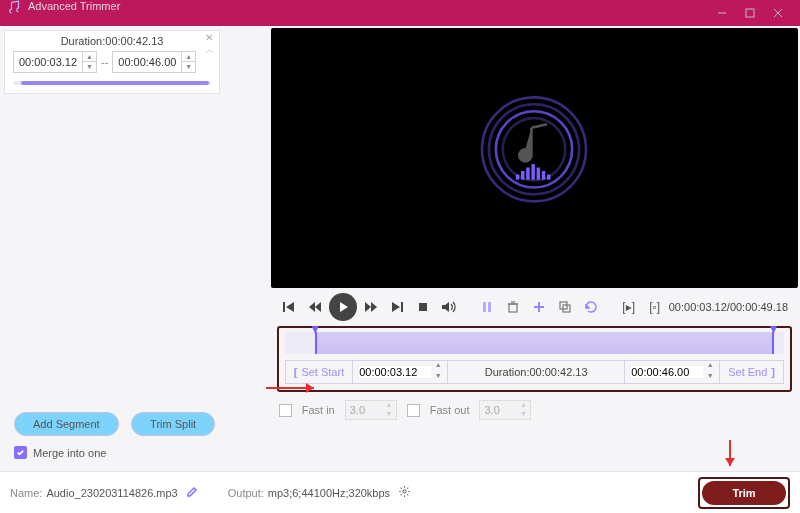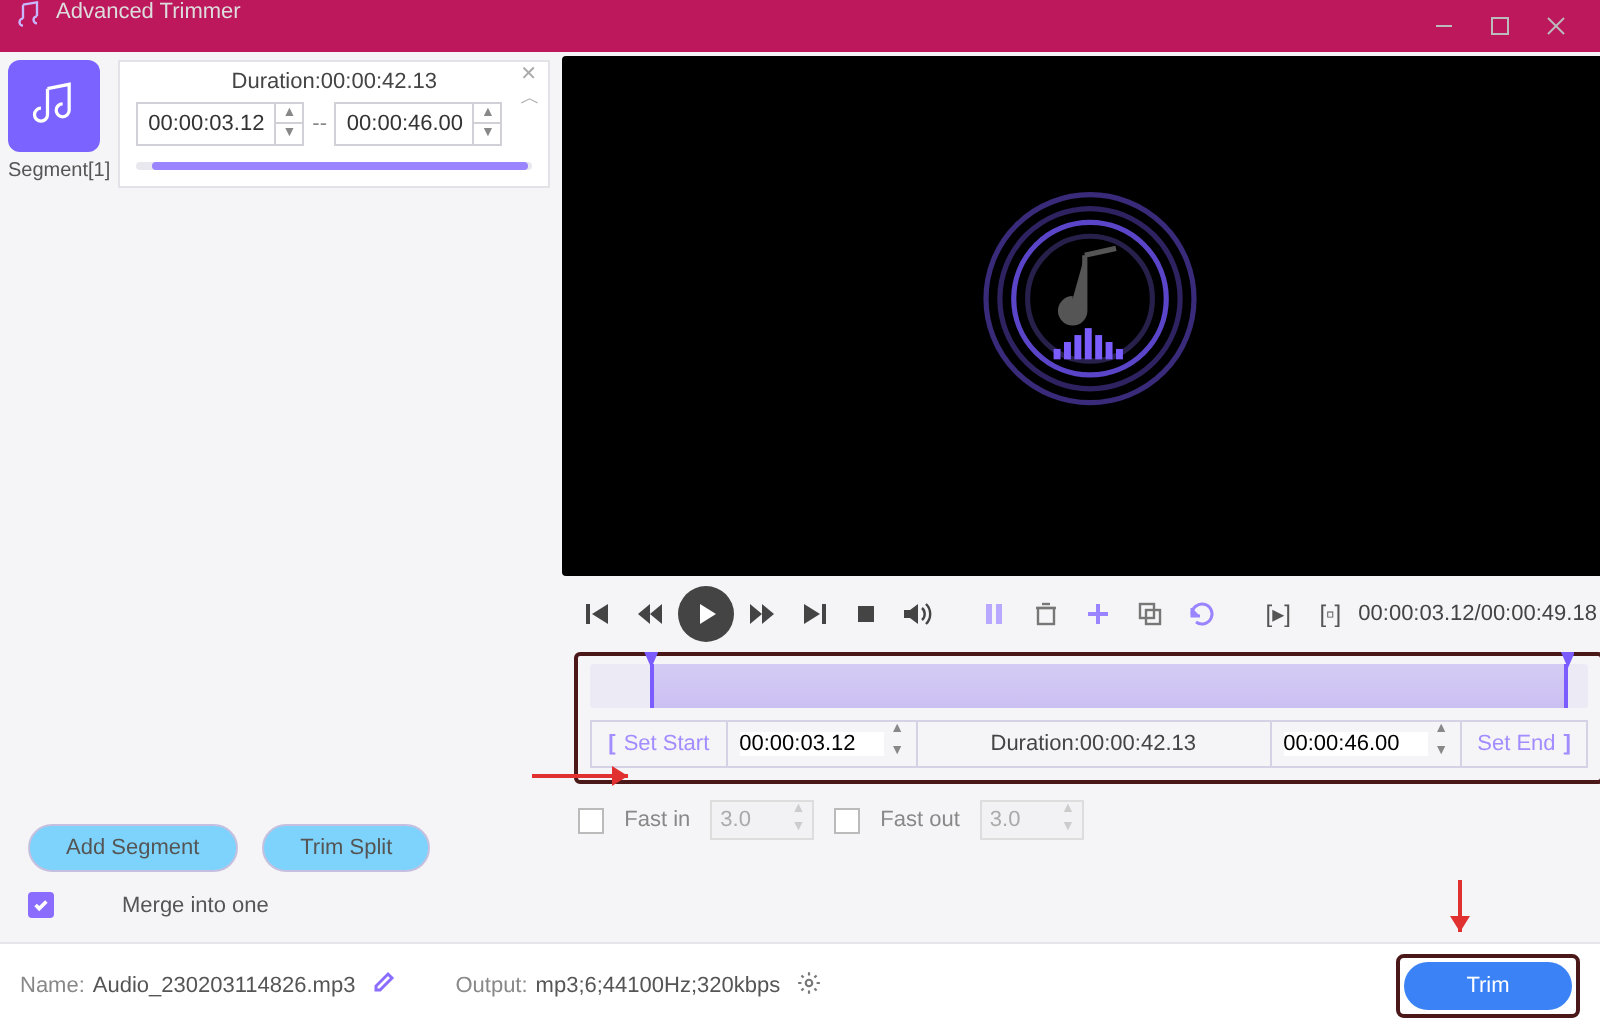--- a/index.html
+++ b/index.html
@@ -25,21 +25,21 @@
   .spin .arrows { width:14px; display:flex; flex-direction:column; border-left:1px solid #d0d0d6; }
   .spin .arrows span { height:10px; font-size:7px; line-height:10px; text-align:center; color:#888; border-bottom:1px solid #d0d0d6;}
   .spin .arrows span:last-child{border:none;}
   .seg-slider { margin-top:8px; height:4px; background:#e8e8ee; border-radius:2px; position:relative;}
   .seg-slider .fill{ position:absolute; left:4%; right:1%; top:0; bottom:0; background:#9a84ff; border-radius:2px;}
   .seg-close { position:absolute; right:4px; top:2px; display:flex; flex-direction:column; gap:2px;}
   .seg-close span{ font-size:10px; color:#aaa; line-height:10px;}
   
   .left-bottom { margin-top:auto; padding:10px 14px 12px 14px; }
   .pillbtn { display:inline-block; border:1px solid #c5c0e0; background:#7dd3fc; color:#555; font-size:11px; padding:5px 18px; border-radius:14px; margin-right:8px;}
-  .merge { display:flex; align-items:center; font-size:11px; color:#555; margin-top:10px;gap:28px;}
+  .merge { display:flex; align-items:center; font-size:11px; color:#555; margin-top:10px;}
   .chk { width:13px; height:13px; background:#8a6cff; border-radius:2px; margin-right:6px; display:flex; align-items:center; justify-content:center;}
   .chk svg{ stroke:#fff; stroke-width:2; fill:none;}
 
   .rightcol { flex:1; display:flex; flex-direction:column; padding:2px 2px 0 2px; }
   .player { background:#000; border-radius:2px; height:260px; display:flex; align-items:center; justify-content:center; position:relative;}
   .album { width:130px; height:130px; position:relative; display:flex; align-items:center; justify-content:center;}
   
   .transport { height:38px; display:flex; align-items:center; padding:0 6px; gap:2px;}
   .tbtn { width:24px; height:24px; display:flex; align-items:center; justify-content:center; color:#555;}
   .tbtn.big{ width:28px; height:28px; background:#444; border-radius:50%;}
@@ -75,21 +75,21 @@
   .arrow-red.a2{ right:60px; top:438px; }
 
   .footer { height:42px; background:#fff; border-top:1px solid #e5e5ea; display:flex; align-items:center; padding:0 10px; font-size:11px; color:#555;}
   .footer .lbl{ color:#888; margin-right:4px;}
   .footer .edit-ic{ margin-left:8px; color:#8a6cff;}
   .footer .gear{ margin-left:8px; color:#777;}
   .footer .spacer{flex:1;}
   .footer-btn { width:84px; height:24px; border-radius:12px; font-size:11px; display:flex; align-items:center; justify-content:center; margin-left:8px;}
   .footer-btn.back{ background:#9a84ff; color:#fff;}
   .trim-wrap{ border:2px solid #4a1818; border-radius:4px; padding:2px;}
-  .footer-btn.trim{ background:#3b82f6; color:#fff; margin:0;}
+  .footer-btn.trim{ background:#7f1d1d; color:#fff; margin:0;font-weight:bold;}
 </style>
 </head>
 <body>
 
 <div class="titlebar">
   <span class="logo">
     <svg width="14" height="14" viewBox="0 0 24 24">
         <path d="M6 4 L6 16 M6 16 A3 3 0 1 0 6 22 M6 4 L18 2 L18 14 M18 14 A3 3 0 1 0 18 20" stroke="#c8b8ff" stroke-width="2" fill="none"></path>
       </svg>
   </span>
@@ -109,28 +109,20 @@
       <svg width="10" height="10">
         <line x1="1" y1="1" x2="9" y2="9"></line>
         <line x1="9" y1="1" x2="1" y2="9"></line>
       </svg>
     </div>
 </div>
 
 <div class="content">
   <div class="leftcol">
     <div class="seg-card-row">
-      <div>
-        <div class="seg-thumb">
-          <svg width="26" height="26" viewBox="0 0 24 24">
-              <path d="M9 4 L9 16 A3 3 0 1 1 6 13 M9 4 L19 2 L19 14 A3 3 0 1 1 16 11" stroke="#fff" stroke-width="1.5" fill="none"></path>
-            </svg>
-        </div>
-        <div class="seg-label">Segment[1]</div>
-      </div>
       <div class="seg-box">
         <div class="seg-close">
           <span>✕</span>
           <span>︿</span>
         </div>
         <div class="seg-dur">Duration:00:00:42.13</div>
         <div class="seg-times">
           <div class="spin">
             <input value="00:00:03.12" style="">
             <div class="arrows">

